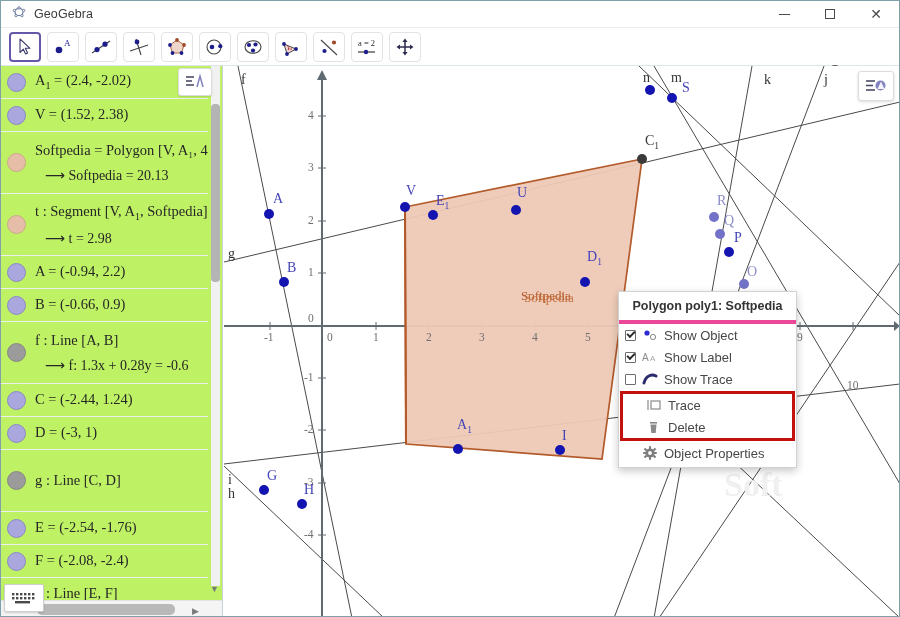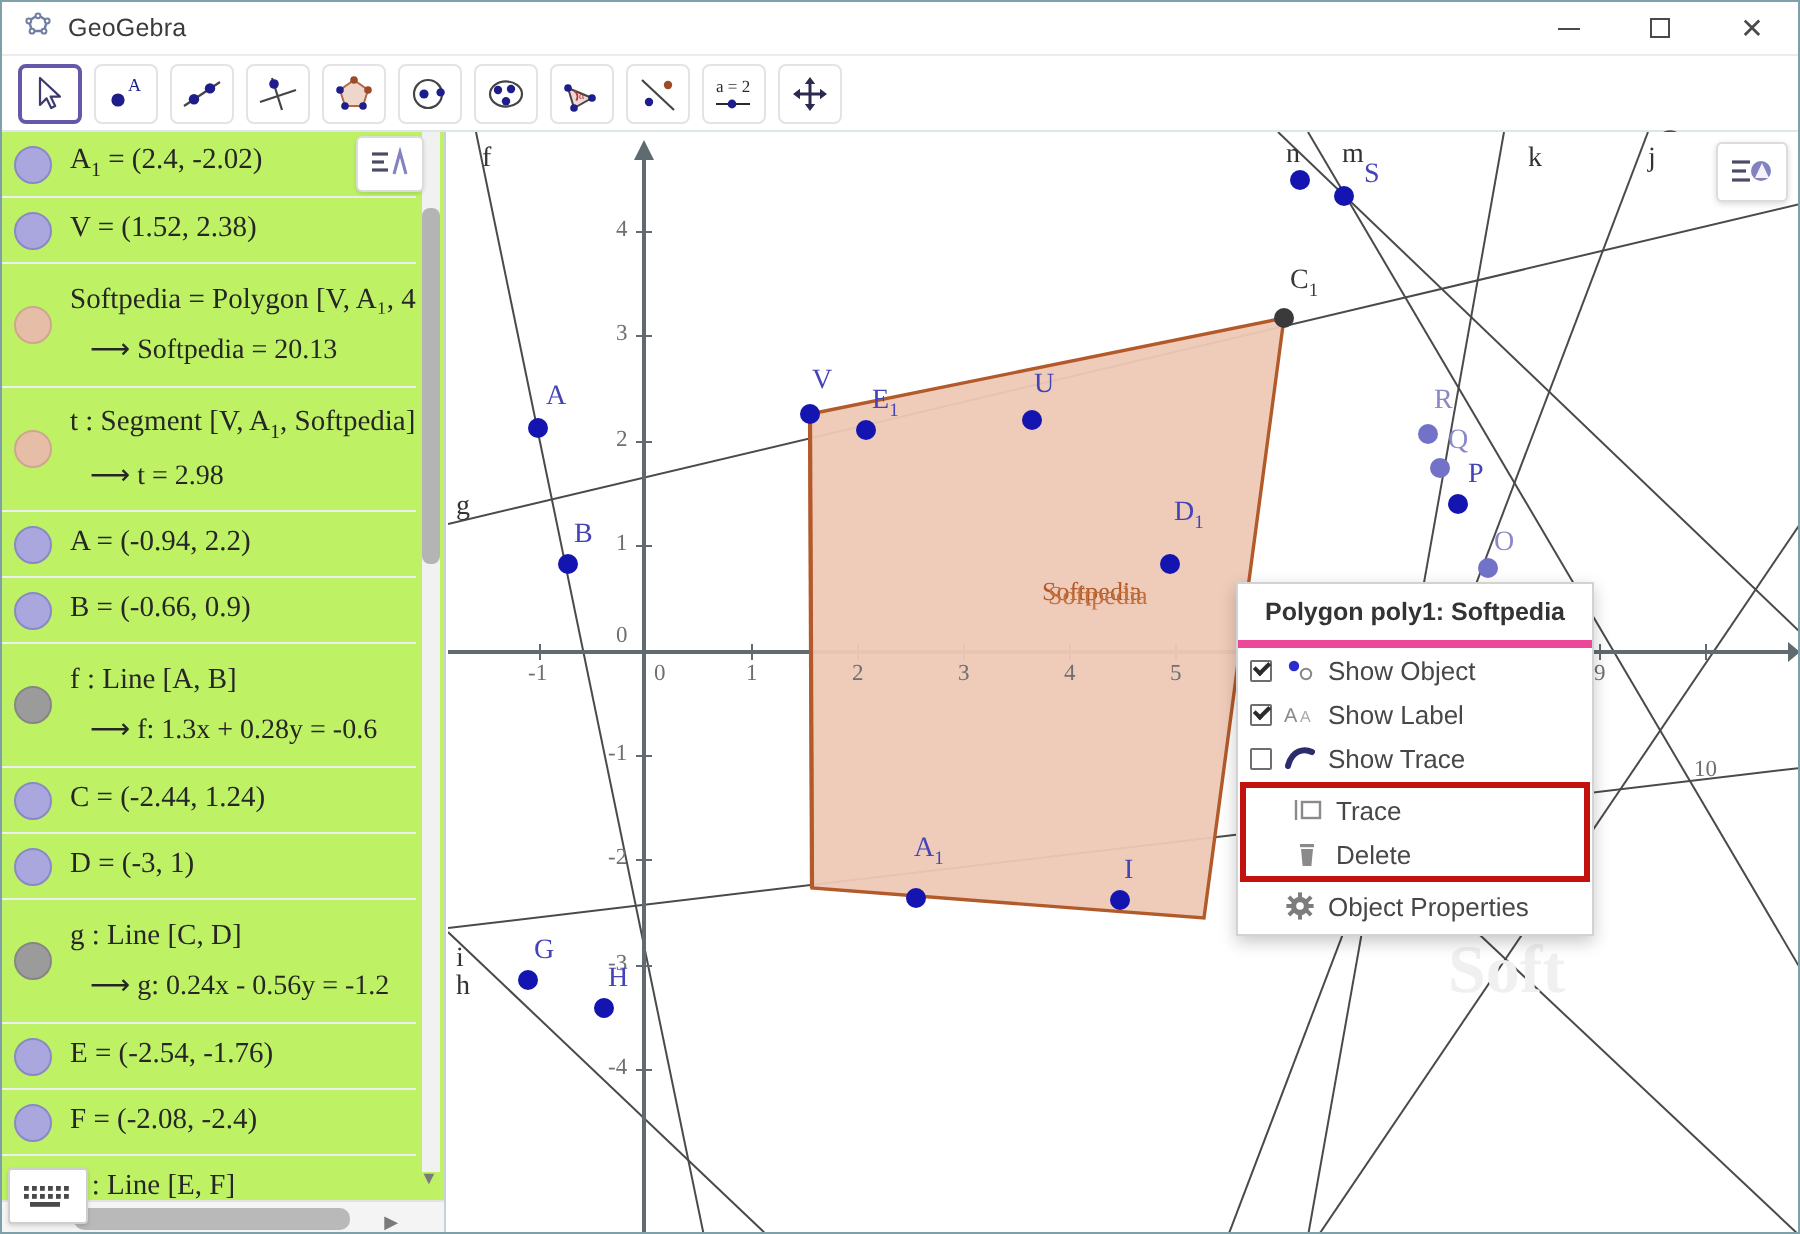--- a/index.html
+++ b/index.html
@@ -417,21 +417,20 @@
 
       <div class="alg-row">
         <span class="dot blue"></span>
         <span class="alg-text">D = (-3, 1)</span>
       </div>
 
       <div class="alg-row tall">
         <span class="dot gray"></span>
         <span>
           <span class="alg-text" style="display:block">g : Line [C, D]</span>
-          <span class="alg-sub-line" style="display:block">⟶   g: 0.24x - 0.56y = -1.2</span>
         </span>
       </div>
 
       <div class="alg-row">
         <span class="dot blue"></span>
         <span class="alg-text">E = (-2.54, -1.76)</span>
       </div>
 
       <div class="alg-row">
         <span class="dot blue"></span>

